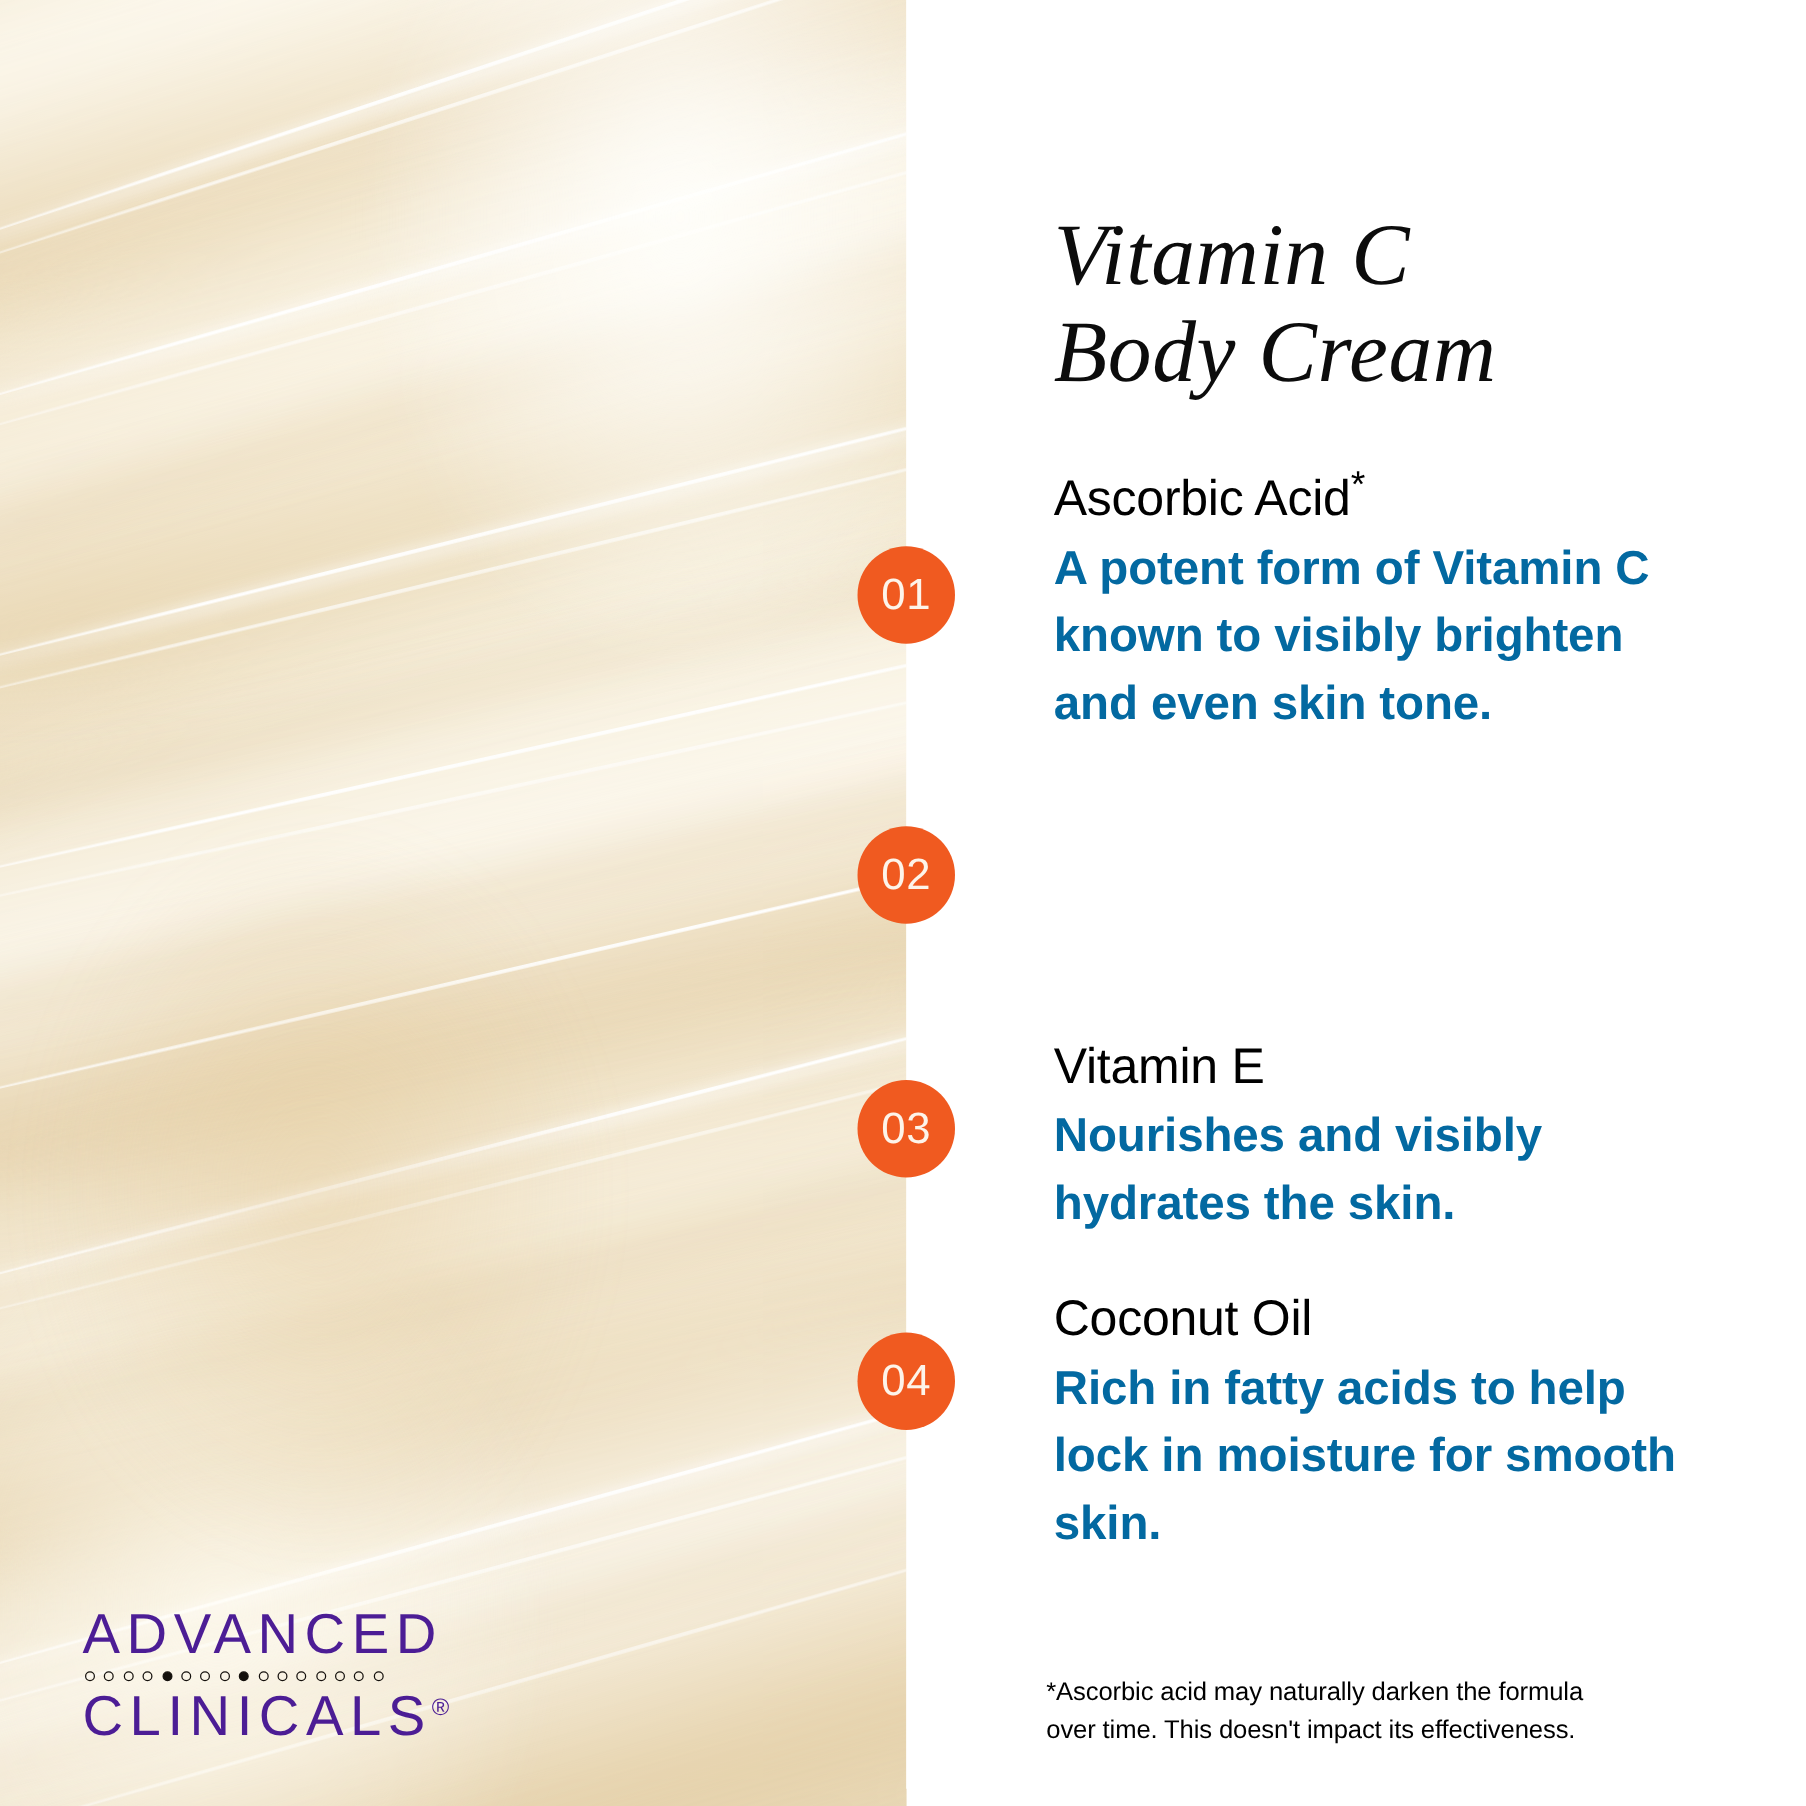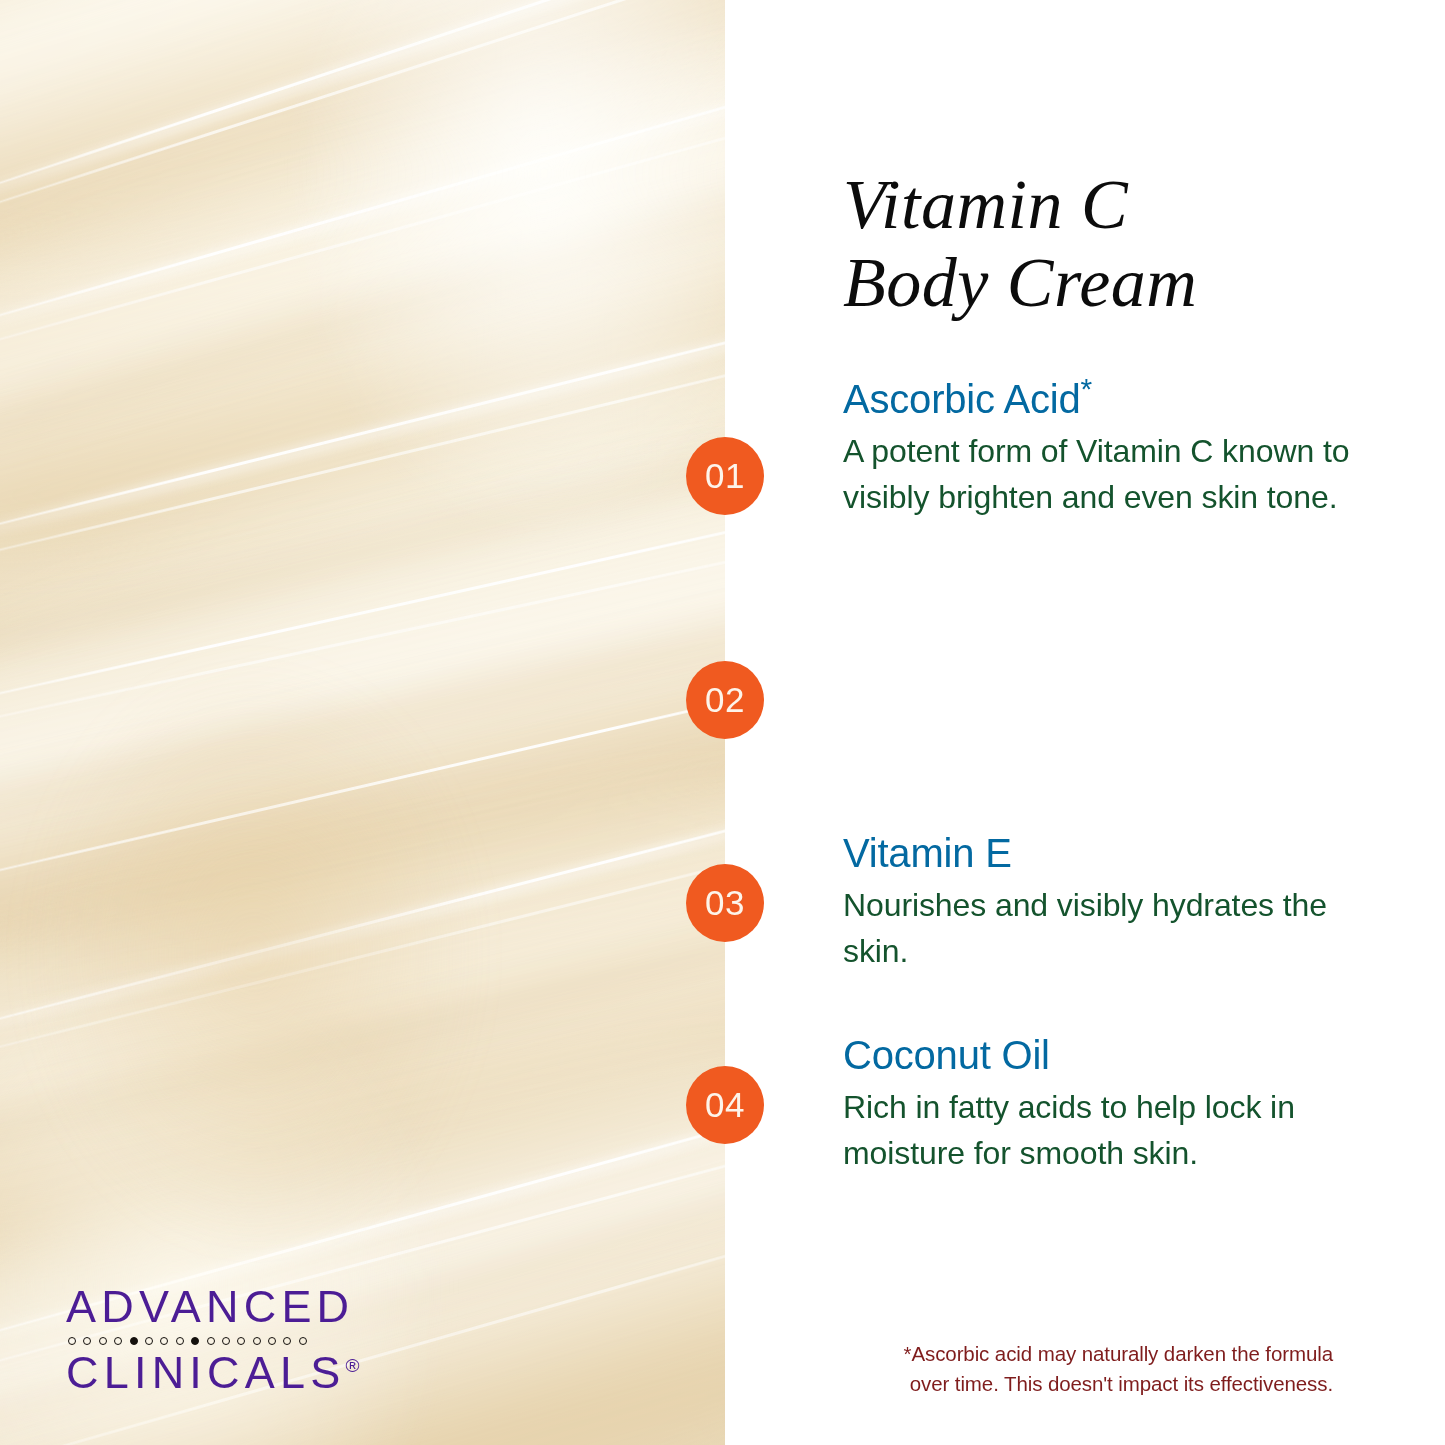--- a/index.html
+++ b/index.html
@@ -194,34 +194,34 @@
   .ingredient {
     position: absolute;
     left: 118px;
     width: 510px;
   }
   .ing-name {
     font-family: "Liberation Sans", sans-serif;
     font-size: 40px;
     font-weight: 500;
     letter-spacing: -0.2px;
-    color: #0369a1;
+    color: #000000;
     line-height: 1.18;
     margin: 0 0 6px 0;
   }
   .ing-name .star {
     font-size: 30px;
     vertical-align: super;
     line-height: 0;
   }
   .ing-desc {
     font-family: "Liberation Sans", sans-serif;
-    font-size: 32px;
-    font-weight: 400;
-    color: #14532d;
+    font-size: 38px;
+    font-weight: 700;
+    color: #0369a1;
     line-height: 1.42;
     letter-spacing: -0.1px;
     margin: 0;
   }
 
   .i1 { top: 376px; }
   .i2 { top: 628px; }
   .i3 { top: 830px; }
   .i4 { top: 1032px; }
 
@@ -246,26 +246,26 @@
   .b-02 { left: 686px; top: 661px; }
   .b-03 { left: 686px; top: 864px; }
   .b-04 { left: 686px; top: 1066px; }
 
   
   .footnote {
     position: absolute;
     left: 725px;
     right: 0;
     bottom: 45px;
-    text-align: right;
+    text-align: left;
     font-family: "Liberation Sans", sans-serif;
     font-size: 20.5px;
     font-weight: 400;
     line-height: 1.5;
-    color: #7f1d1d;
+    color: #000000;
     letter-spacing: -0.1px;
     padding: 0 112px;
     box-sizing: border-box;
   }
   .footnote p { margin: 0; }
 </style>
 </head>
 <body>
 
 <div id="page">

